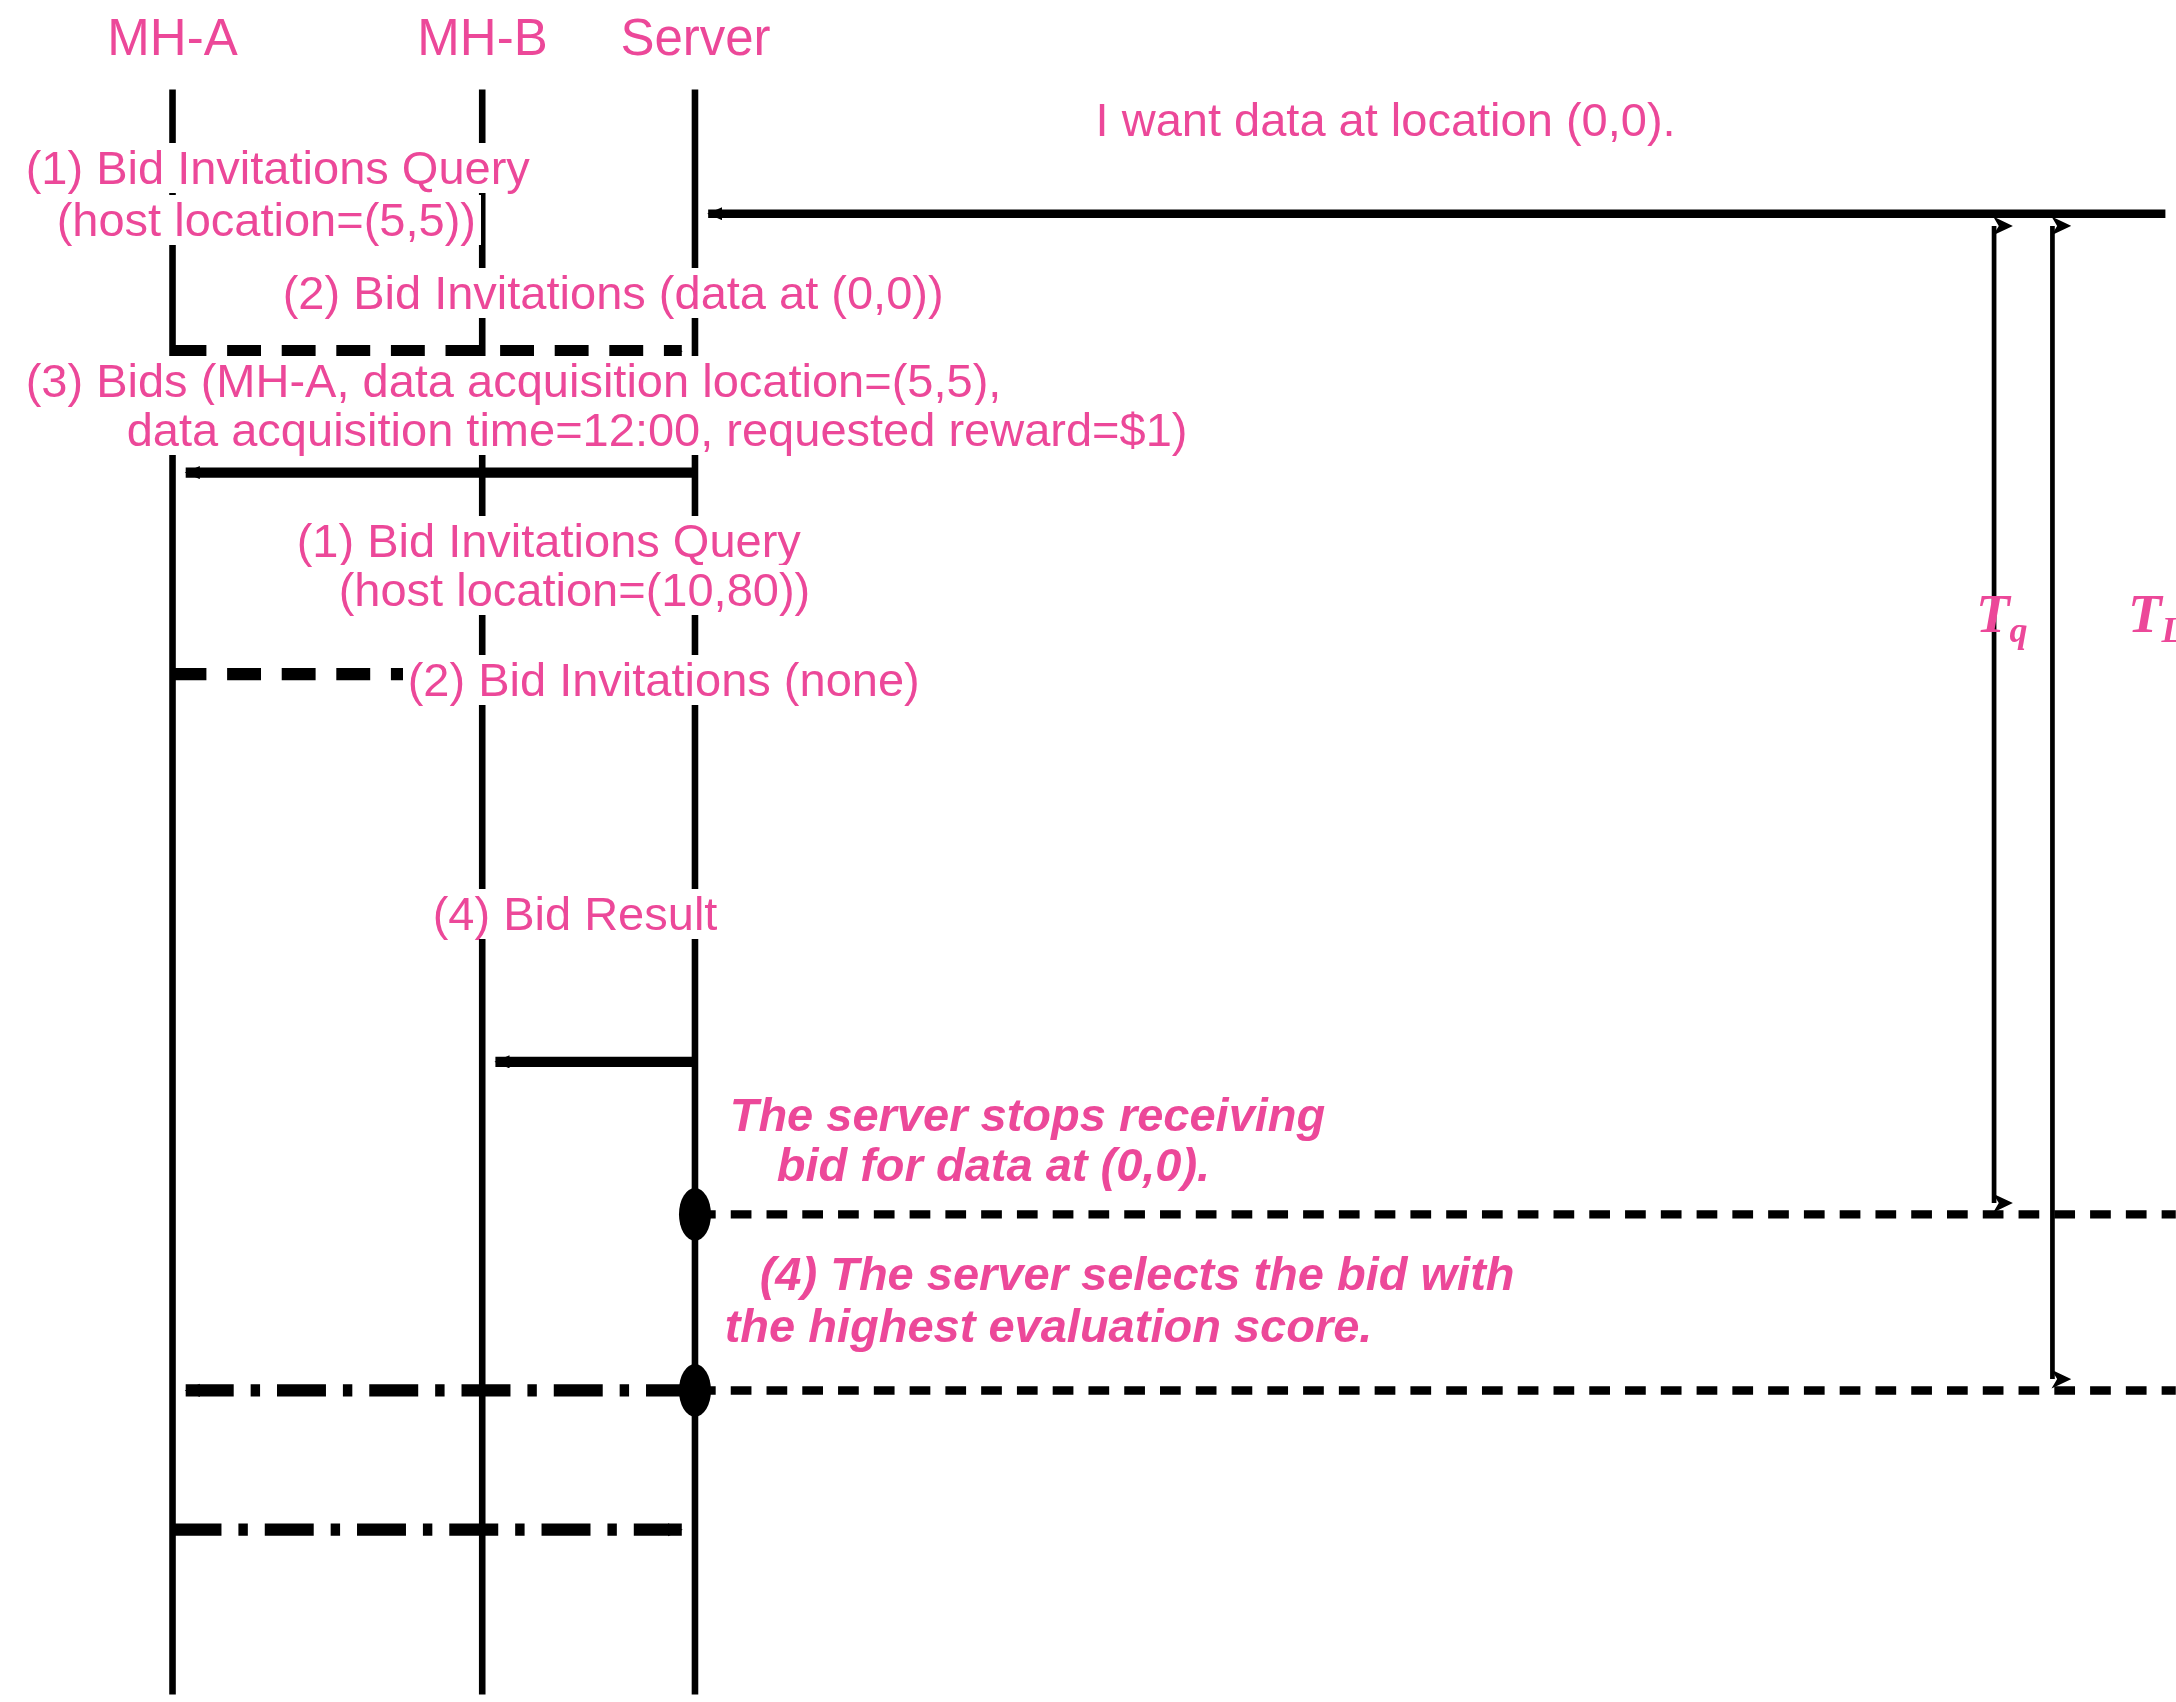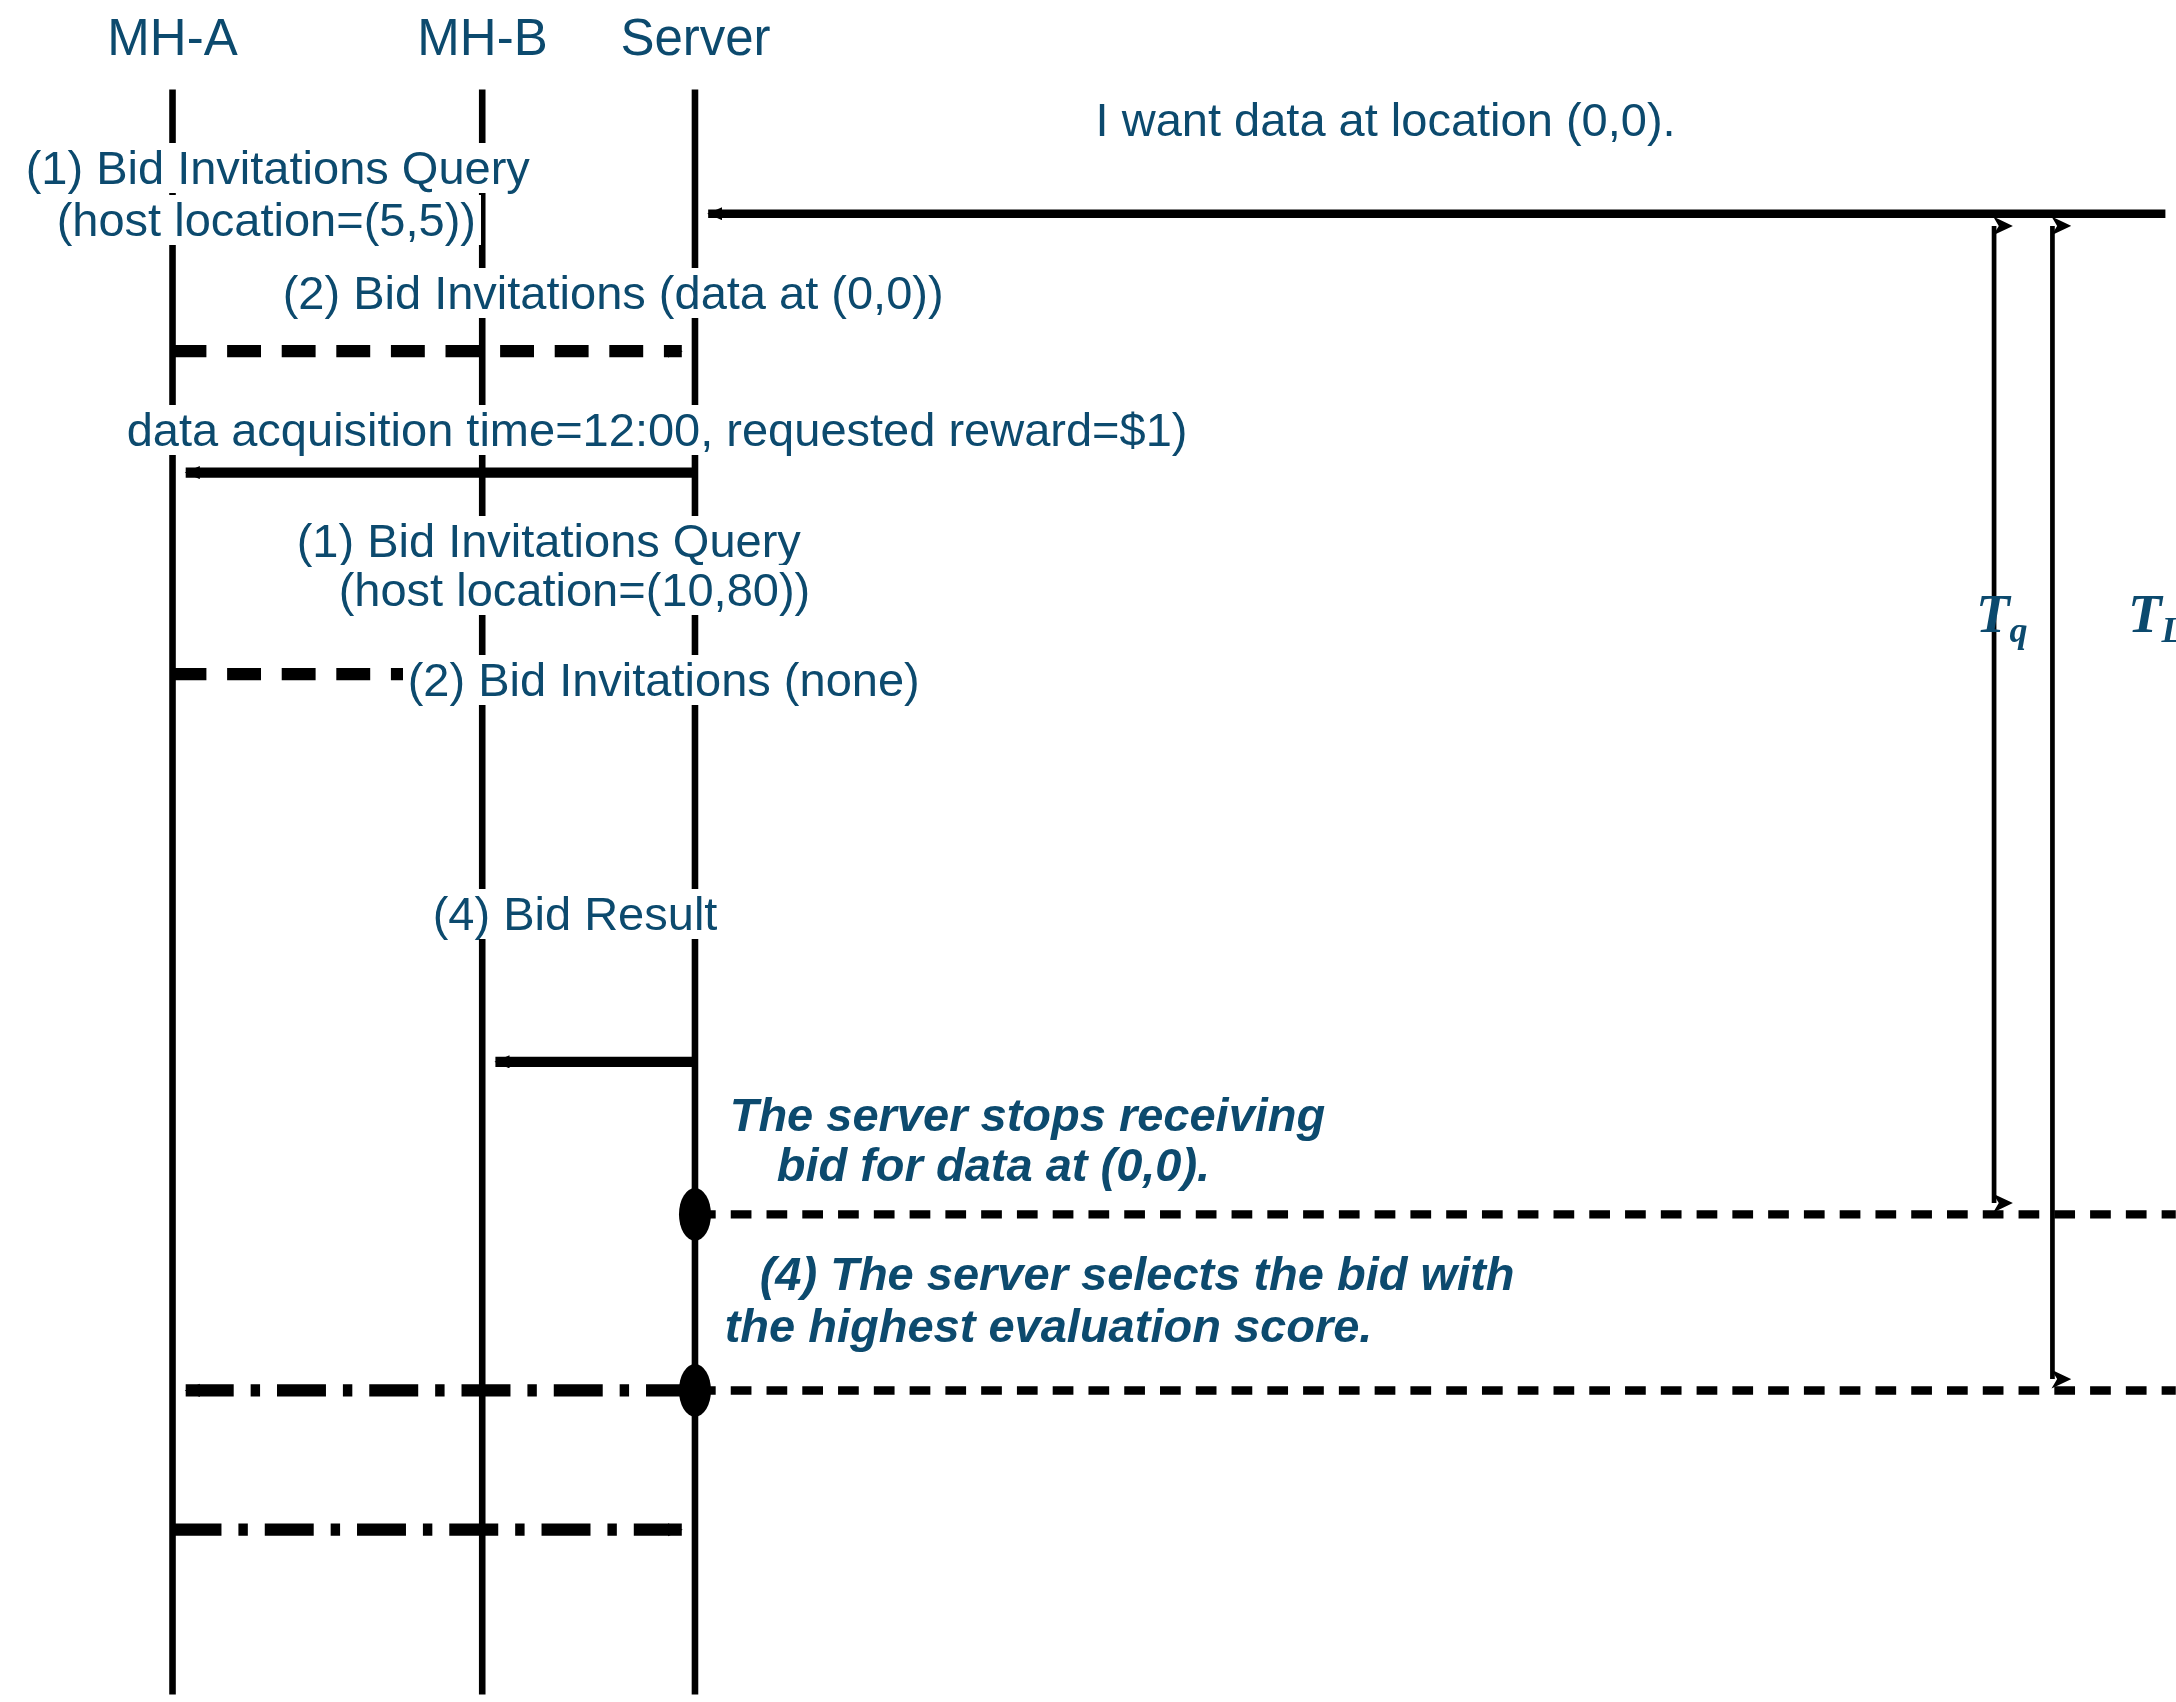--- a/index.html
+++ b/index.html
@@ -1,20 +1,20 @@
 <!DOCTYPE html>
 <html style="font-size:15px"><head>
 <meta charset="utf-8">
 <style>
   html,body{margin:0;padding:0;background:#ffffff;}
   body{width:2176px;height:1702px;position:relative;overflow:hidden;
        font-family:"Liberation Sans", sans-serif;color:#000;}
   #stage{position:absolute;left:0;top:0;width:2176px;height:1702px;}
   svg#canvas{position:absolute;left:0;top:0;width:2176px;height:1702px;}
-  .lbl{position:absolute;white-space:pre;line-height:1.06;color:#0c4a6e;
+  .lbl{position:absolute;white-space:pre;line-height:1.06;color:#ec4899;
        font-family:"Liberation Sans", sans-serif;}
   .head{font-size:51px;font-weight:400;text-align:center;}
   .msg{font-size:47px;font-weight:400;}
   .ital{font-style:italic;font-weight:600;}
   .tlbl{font-family:"Liberation Serif", serif;font-style:italic;font-size:55px;font-weight:700;}
   .tsub{font-size:36px;vertical-align:-0.28em;font-style:italic;}
   .white-bg{background:#ffffff;}
 </style>
 </head>
 <body>
@@ -105,20 +105,21 @@
   <div class="lbl head" style="left:360px;top:11.3px;width:245px;">MH-B</div>
   <div class="lbl head" style="left:573px;top:11.3px;width:245px;">Server</div>
 
   <div class="lbl msg white-bg" style="left:1090px;top:95px;padding:0 5.6px;">I want data at location (0,0).</div>
 
   <div class="lbl msg white-bg" style="left:21px;top:143px;padding:0 4.7px;">(1) Bid Invitations Query</div>
   <div class="lbl msg white-bg" style="left:52px;top:195px;padding:0 4.7px;">(host location=(5,5))</div>
 
   <div class="lbl msg white-bg" style="left:278px;top:268px;padding:0 4.7px;">(2) Bid Invitations (data at (0,0))</div>
 
+  <div class="lbl msg white-bg" style="left:21px;top:356px;padding:0 4.7px;">(3) Bids (MH-A, data acquisition location=(5,5),</div>
   <div class="lbl msg white-bg" style="left:122px;top:405px;padding:0 4.7px;">data acquisition time=12:00, requested reward=$1)</div>
 
   <div class="lbl msg white-bg" style="left:292px;top:516px;padding:0 4.7px;">(1) Bid Invitations Query</div>
   <div class="lbl msg white-bg" style="left:334px;top:565px;padding:0 4.7px;">(host location=(10,80))</div>
 
   <div class="lbl msg white-bg" style="left:403px;top:655px;padding:0 4.7px;">(2) Bid Invitations (none)</div>
 
   <div class="lbl msg white-bg" style="left:428px;top:889px;padding:0 4.7px;">(4) Bid Result</div>
 
 

